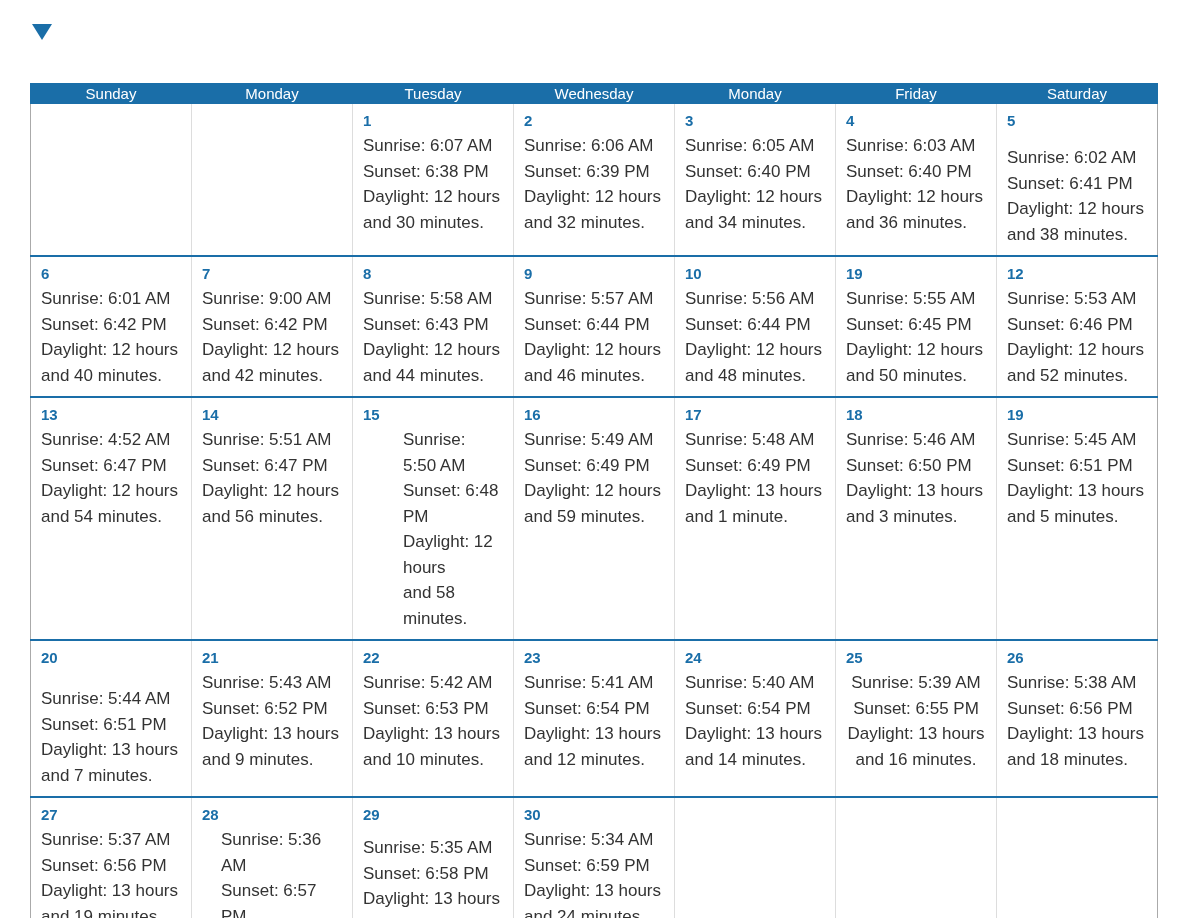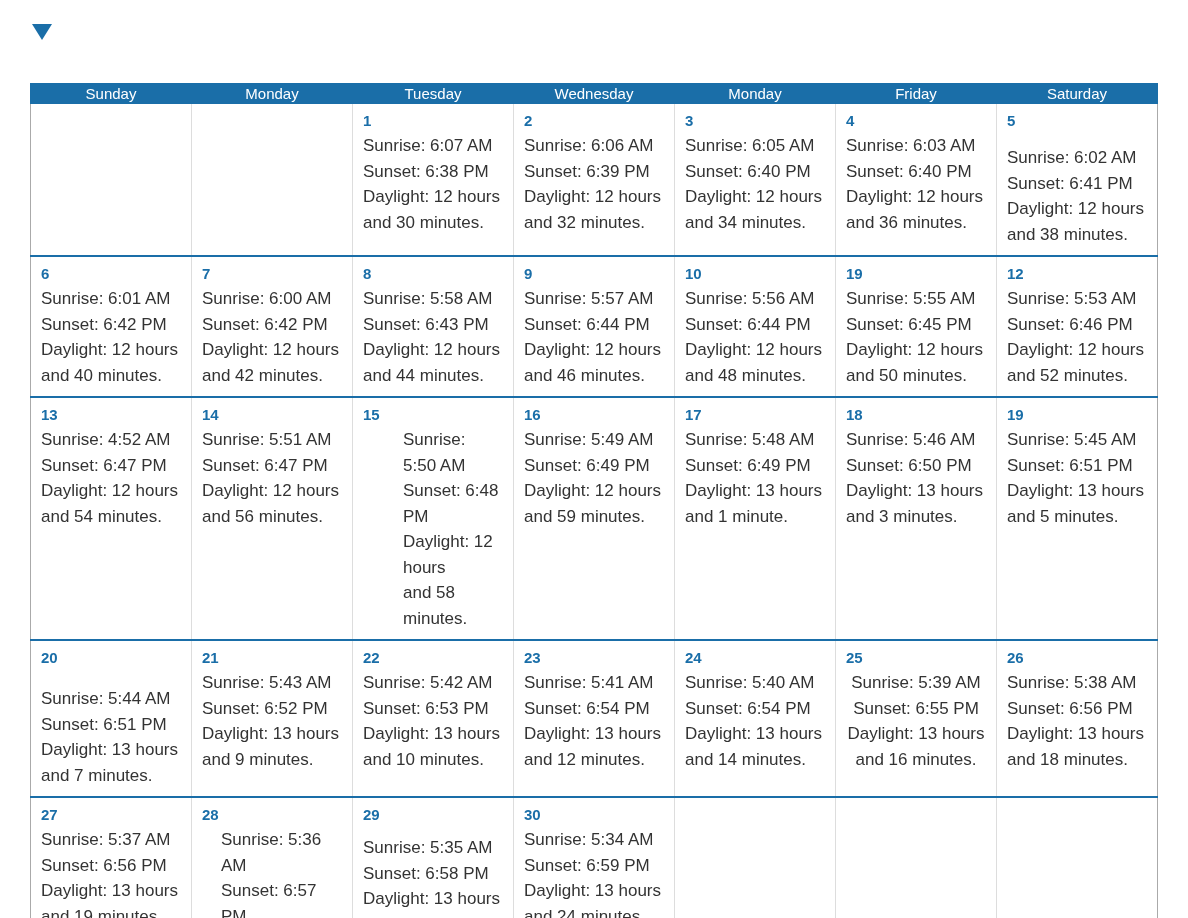--- a/index.html
+++ b/index.html
@@ -179,21 +179,21 @@
       <tr>
         <td>
           <span class="day-num">6</span>
           <div class="day-info" style="white-space: pre-line;">Sunrise: 6:01 AM
 Sunset: 6:42 PM
 Daylight: 12 hours
 and 40 minutes.</div>
         </td>
         <td>
           <span class="day-num">7</span>
-          <div class="day-info" style="white-space: pre-line;">Sunrise: 6:00 AM
+          <div class="day-info" style="white-space: pre-line;">Sunrise: 9:00 AM
 Sunset: 6:42 PM
 Daylight: 12 hours
 and 42 minutes.</div>
         </td>
         <td>
           <span class="day-num">8</span>
           <div class="day-info" style="white-space: pre-line;">Sunrise: 5:58 AM
 Sunset: 6:43 PM
 Daylight: 12 hours
 and 44 minutes.</div>

